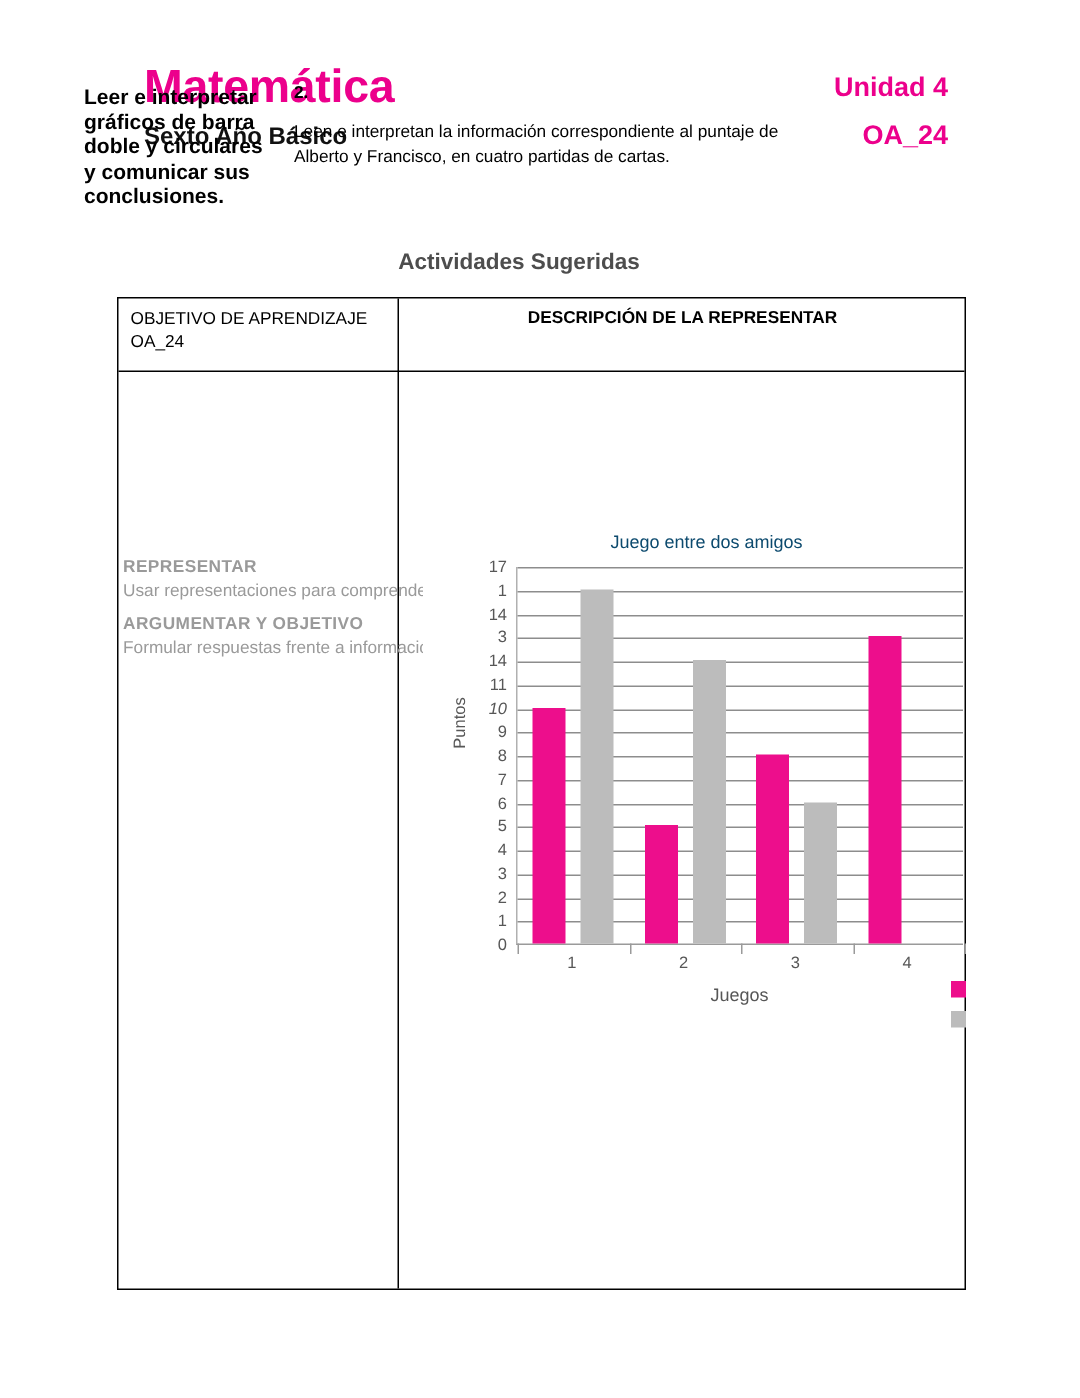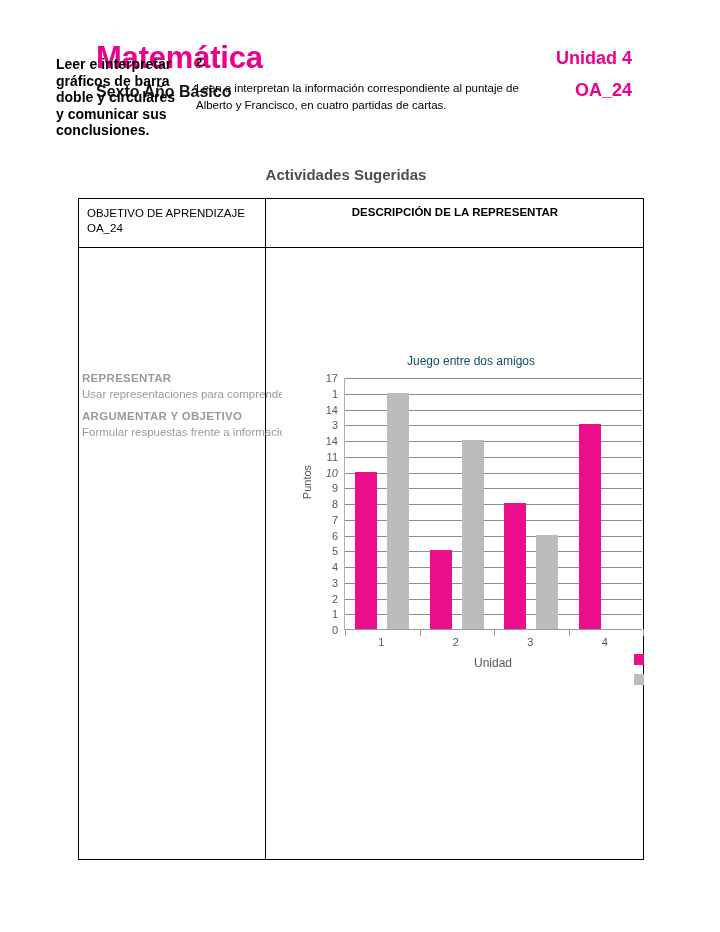--- a/index.html
+++ b/index.html
@@ -304,21 +304,21 @@
 </div>
 
 <div class="cell-right">
   <div class="act-num">2.</div>
   <div class="act-text">Leen e interpretan la información correspondiente al puntaje de Alberto y Francisco, en cuatro partidas de cartas.</div>
 </div>
 
 <div class="chart-area">
   <div class="chart-title">Juego entre dos amigos</div>
   <div class="ylabel">Puntos</div>
-  <div class="xlabel">Unidad</div>
+  <div class="xlabel">Juegos</div>
   <div class="plot" id="plot">
       <div class="gridline" style="top: 0px;"></div>
       <div class="gridline" style="top: 15.75px;"></div>
       <div class="gridline" style="top: 31.5px;"></div>
       <div class="gridline" style="top: 47.25px;"></div>
       <div class="gridline" style="top: 63px;"></div>
       <div class="gridline" style="top: 78.75px;"></div>
       <div class="gridline" style="top: 94.5px;"></div>
       <div class="gridline" style="top: 110.25px;"></div>
       <div class="gridline" style="top: 126px;"></div>

